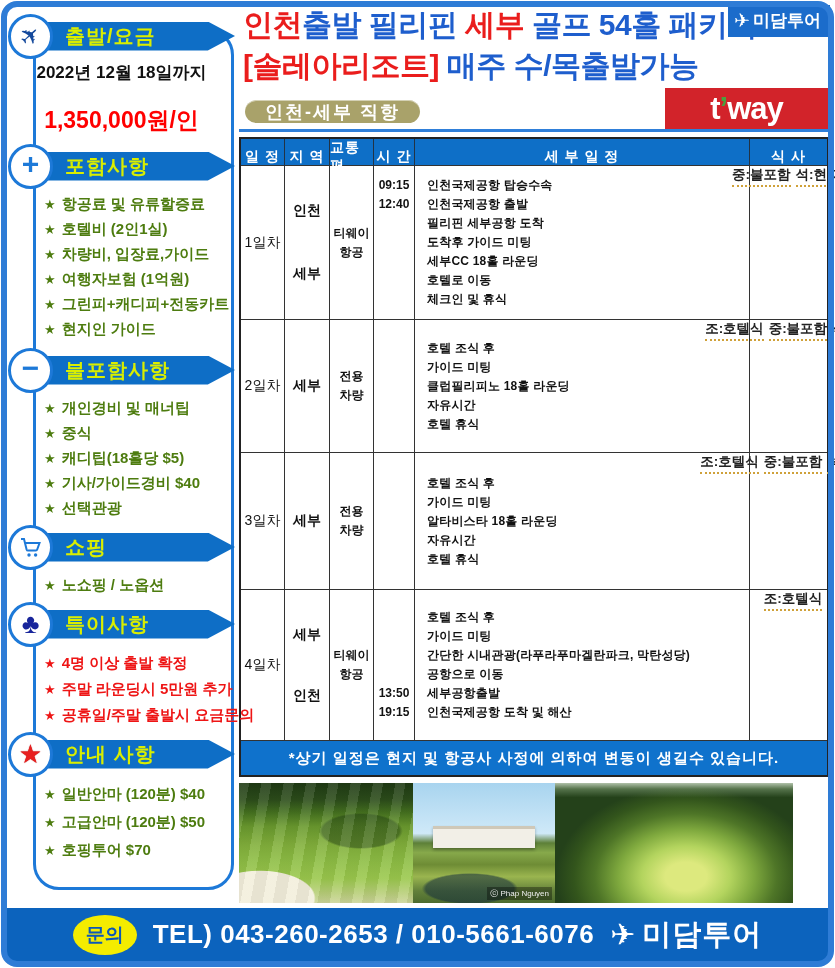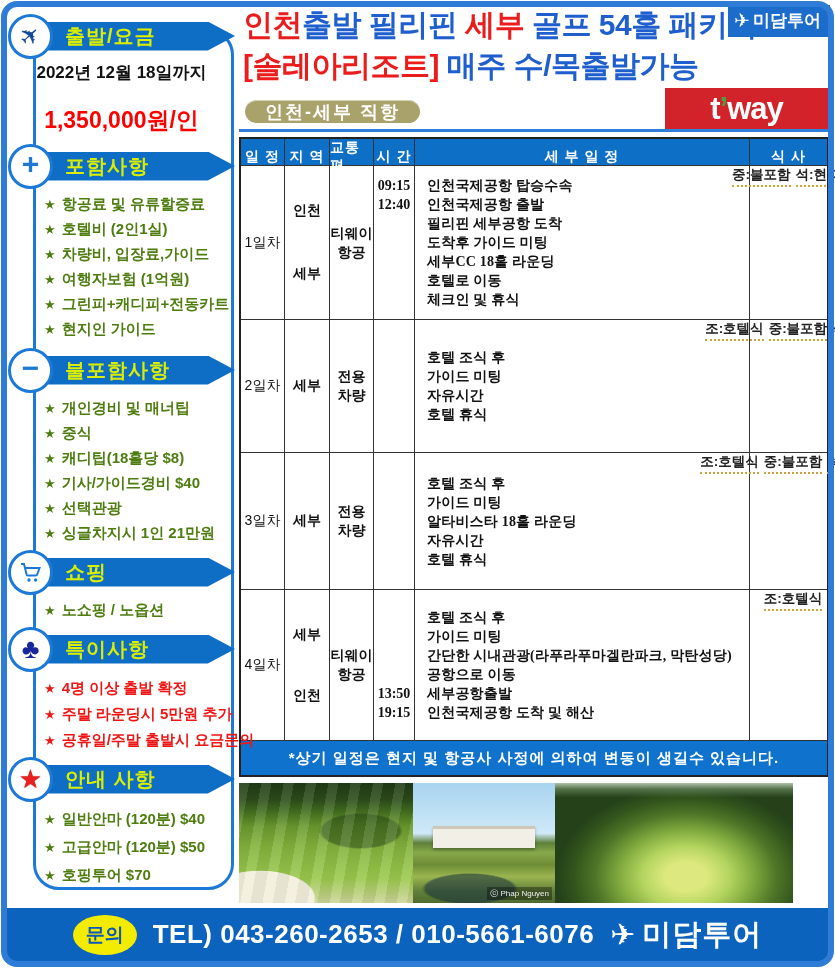--- a/index.html
+++ b/index.html
@@ -56,21 +56,21 @@
   .trow:last-child { border-bottom:none; }
   .thead { background:#0e6fc7; height:26px; }
   .thead .tcell { color:#fff; font-weight:bold; font-size:14px; display:flex; align-items:center;
                   justify-content:center; border-right:1px solid #234; letter-spacing:1px;}
   .tcell { border-right:1px solid #333; box-sizing:border-box; }
   .tcell:last-child { border-right:none; }
   .cellc { display:flex; flex-direction:column; justify-content:center; align-items:center; height:100%; }
   .day-cell { font-size:14px; font-weight:400; color:#111; }
   .regions { display:flex; flex-direction:column; justify-content:space-around; align-items:center; height:100%;
              font-size:14px; font-weight:600; color:#111; padding:14px 0; box-sizing:border-box;}
-  .ln { height:19px; line-height:19px; font-size:14px; font-weight:600; color:#111; white-space:nowrap;font-family:Liberation Serif, serif; }
+  .ln { height:19px; line-height:19px; font-size:12px; font-weight:600; color:#111; white-space:nowrap; }
   .times .ln { text-align:center; }
   .details { align-items:stretch; }
   .details .ln { text-align:left; padding-left:12px; letter-spacing:0.2px; }
   .meals { display:flex; justify-content:center; align-items:flex-start; height:100%;
            gap:5px; padding-left:9px; box-sizing:border-box;}
   .meal { font-size:13.5px; font-weight:600; color:#222; border-bottom:2px dotted #cfa13a; padding-bottom:1px;
           white-space:nowrap;}
   .r1{height:153px;} .r2{height:132px;} .r3{height:136px;} .r4{height:150px;}
   .note-row { height:34px; background:#0f72cc; color:#fff; display:flex; align-items:center; justify-content:center;
               font-weight:bold; font-size:15px; letter-spacing:1px; }
@@ -148,24 +148,23 @@
     <div class="sec mt4">
       <div class="sec-head">
         <div class="ico-circle">
             <span class="minus-ico">−</span>
           </div>
         <div class="banner">불포함사항</div>
       </div>
       <div class="items">
         <div class="item"><span class="star">★</span><span>개인경비 및 매너팁</span></div>
         <div class="item"><span class="star">★</span><span>중식</span></div>
-        <div class="item"><span class="star">★</span><span>캐디팁(18홀당 $8)</span></div>
+        <div class="item"><span class="star">★</span><span>캐디팁(18홀당 $5)</span></div>
         <div class="item"><span class="star">★</span><span>기사/가이드경비 $40</span></div>
         <div class="item"><span class="star">★</span><span>선택관광</span></div>
-        <div class="item"><span class="star">★</span><span>싱글차지시 1인 21만원</span></div>
       </div>
     </div>
 
     <div class="sec mt2">
       <div class="sec-head">
         <div class="ico-circle">
           <svg class="cart-svg" viewBox="0 0 24 24">
             <path d="M2 4h3l2.6 10.5a1.5 1.5 0 0 0 1.5 1.1h7.6a1.5 1.5 0 0 0 1.5-1.2L20.5 8H6" fill="none" stroke="#1d79d8" stroke-width="2"></path>
             <circle cx="10" cy="20" r="1.7" fill="#1d79d8"></circle>
               <circle cx="16.6" cy="20" r="1.7" fill="#1d79d8"></circle>
@@ -287,20 +286,21 @@
       <div class="tcell cellc times">
         <div class="ln"></div>
           <div class="ln"></div>
         <div class="ln"></div>
           <div class="ln"></div>
         <div class="ln"></div>
       </div>
       <div class="tcell cellc details">
         <div class="ln">호텔 조식 후</div>
           <div class="ln">가이드 미팅</div>
+        <div class="ln">클럽필리피노 18홀 라운딩</div>
           <div class="ln">자유시간</div>
         <div class="ln">호텔 휴식</div>
       </div>
       <div class="tcell meals">
         <div class="meal">조:호텔식</div>
           <div class="meal">중:불포함</div>
         <div class="meal">석:한  식</div>
       </div>
     </div>
 

